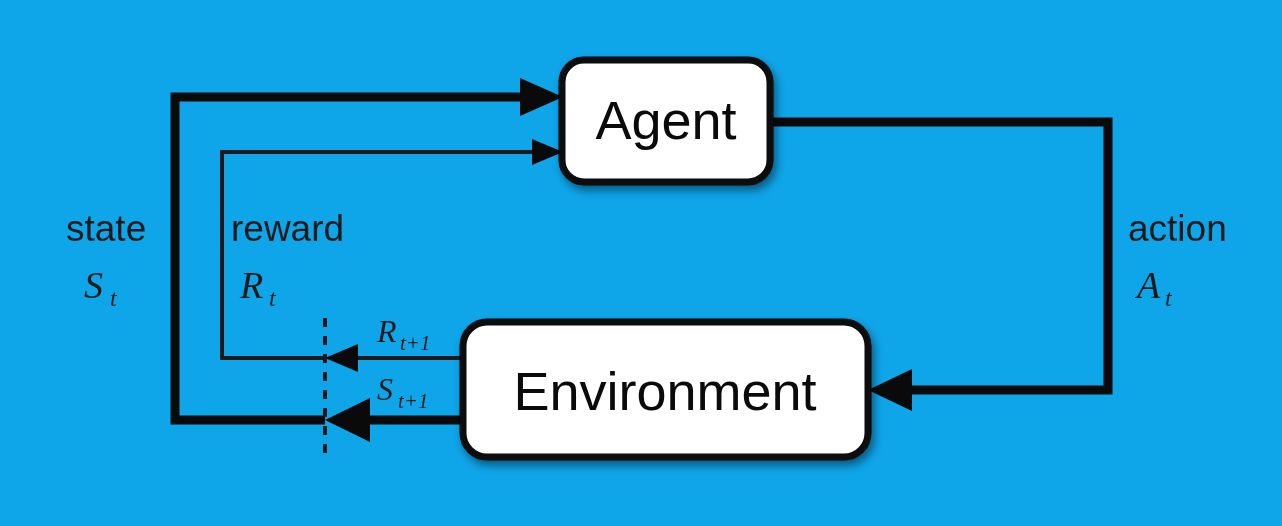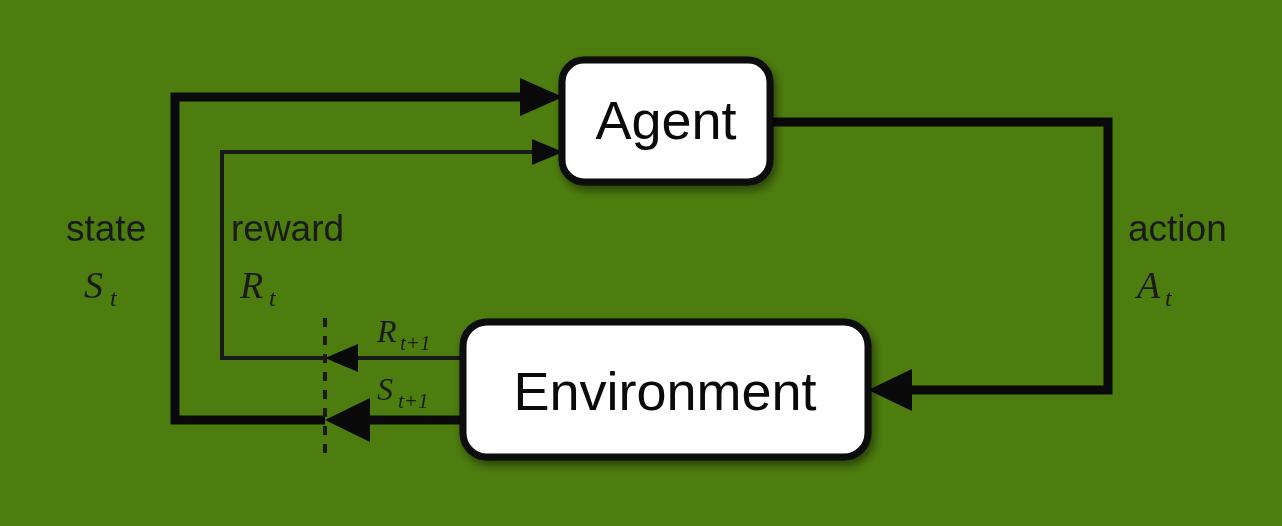--- a/index.html
+++ b/index.html
@@ -8,21 +8,21 @@
     padding: 0;
     background: #ffffff;
   }
   body {
     font-family: "Liberation Sans", sans-serif;
   }
   #diagram-root {
     position: relative;
     width: 1282px;
     height: 526px;
-    background: #4d7c0f;
+    background: #0ea5e9;
     overflow: hidden;
   }
   #diagram-svg {
     position: absolute;
     left: 0;
     top: 0;
     width: 1282px;
     height: 526px;
   }
   .box-label {

